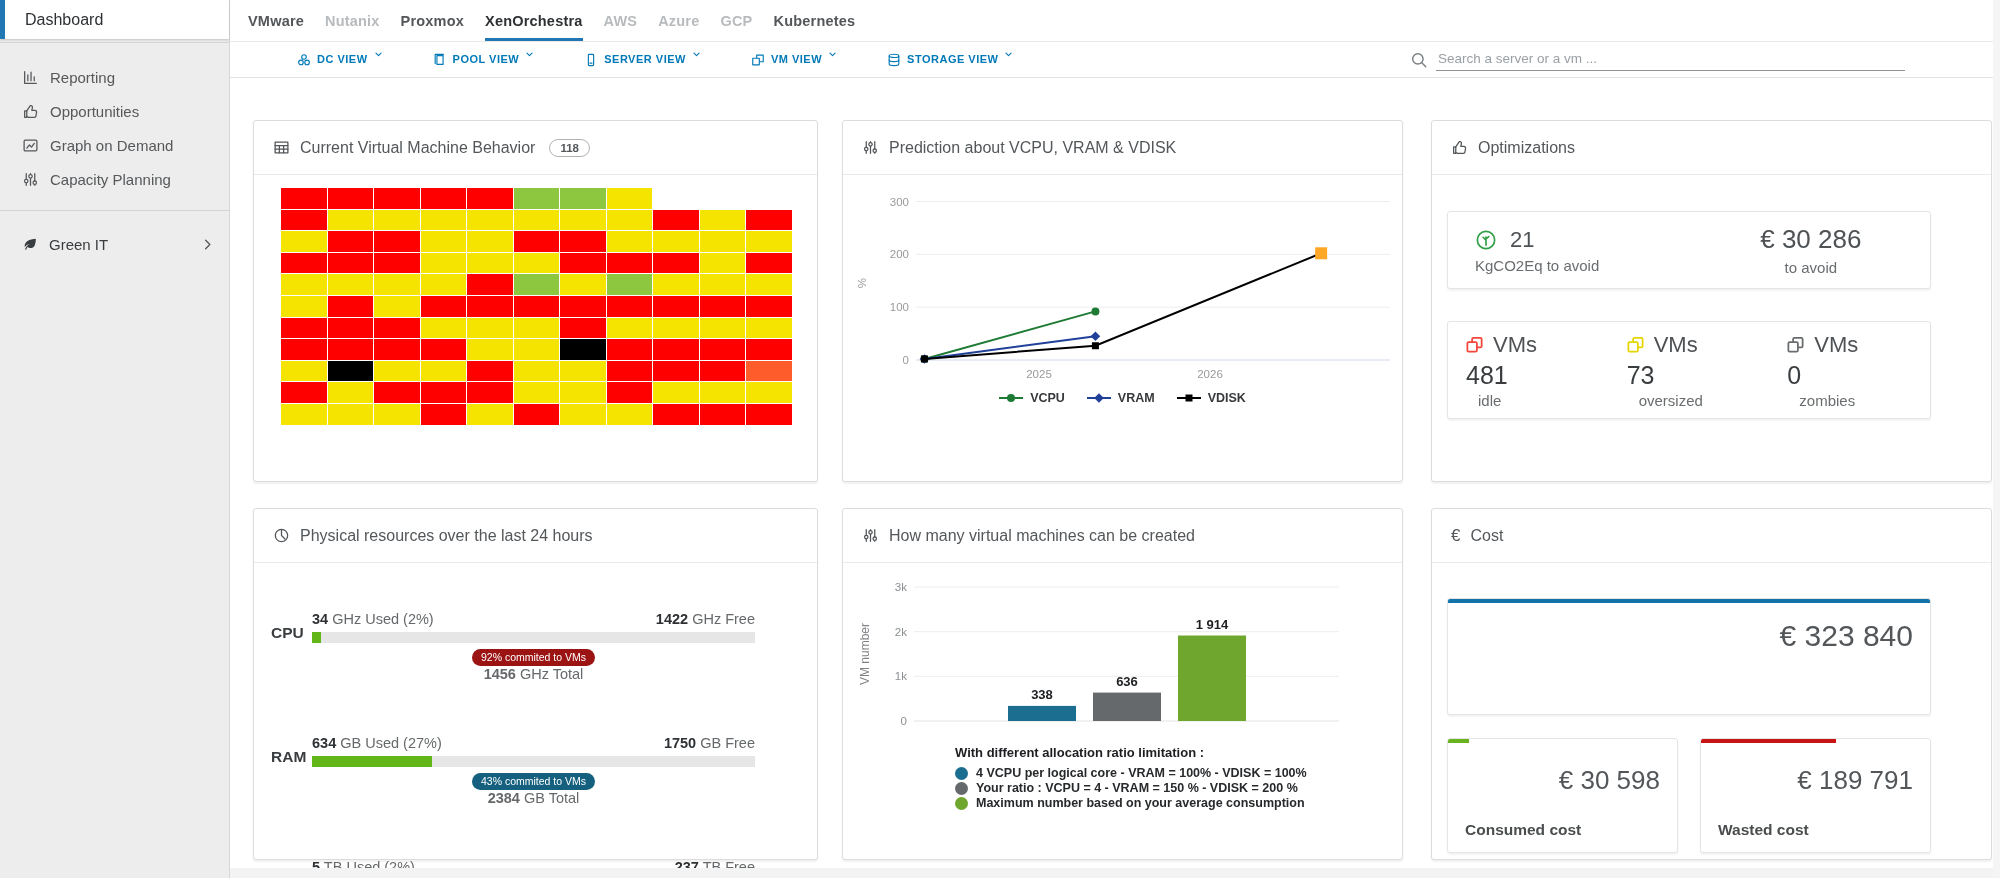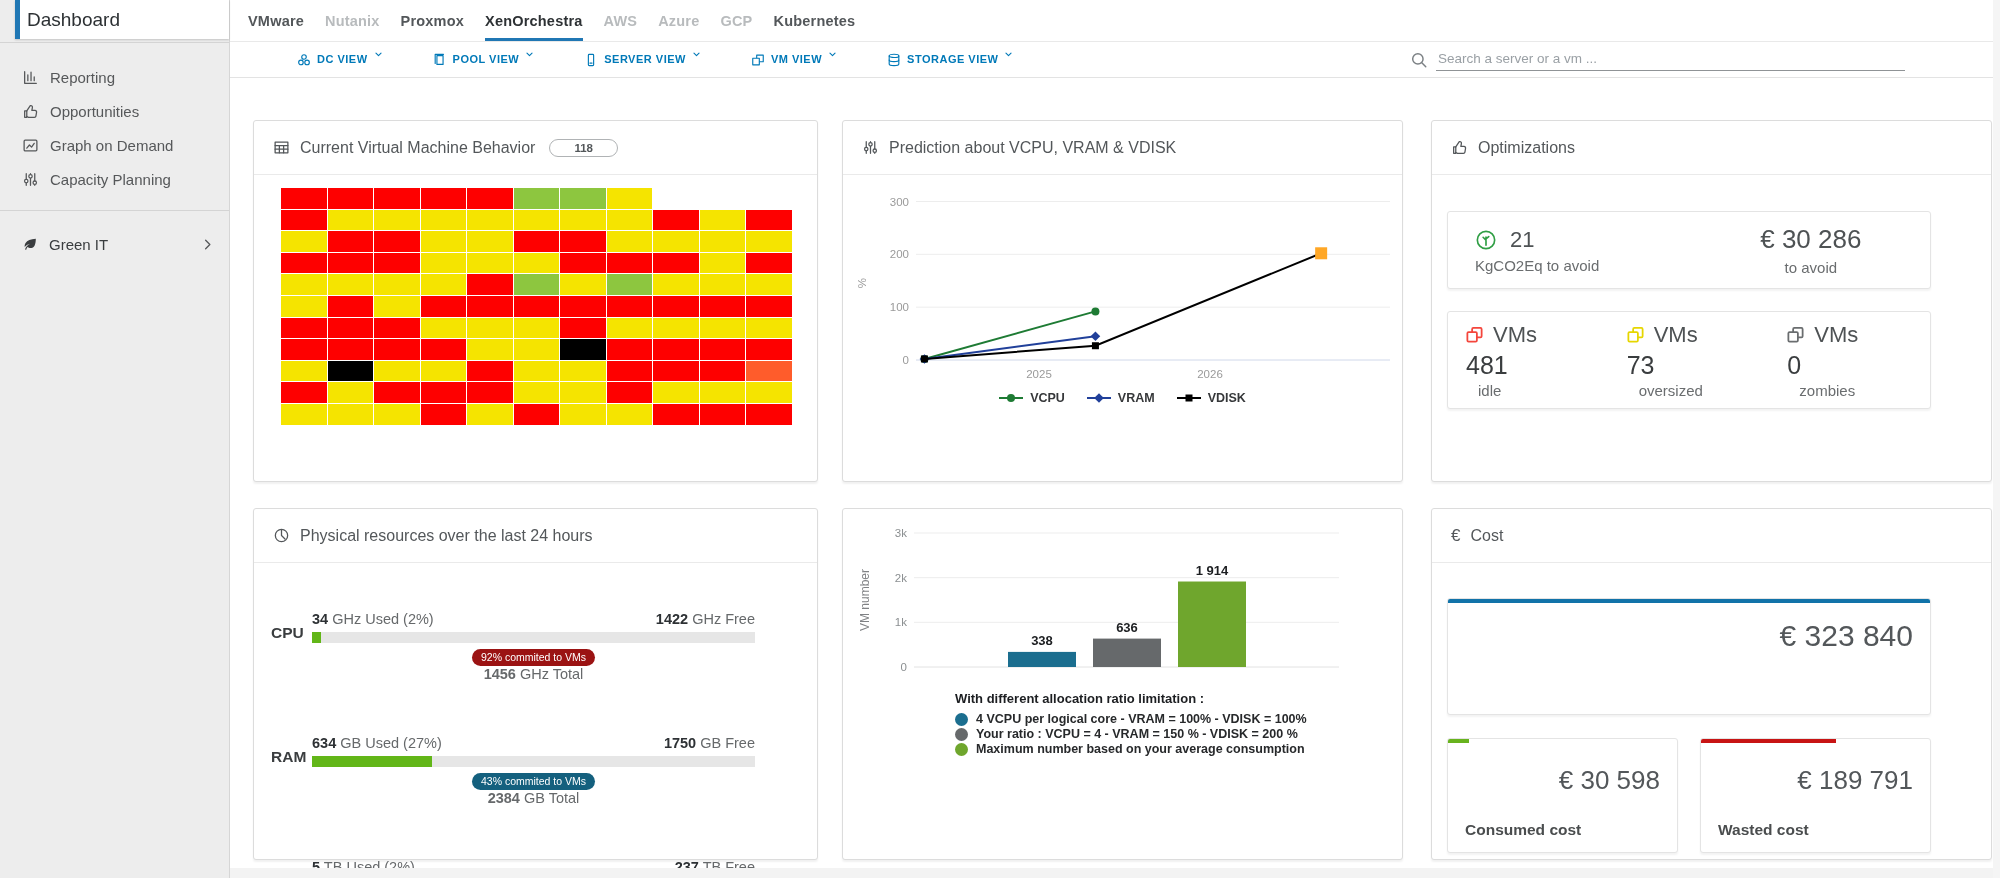--- a/index.html
+++ b/index.html
@@ -1,23 +1,23 @@
 <!DOCTYPE html>
 <html><head>
 <meta charset="utf-8">
 <style>
   html,body{margin:0;padding:0;}
   body{width:2000px;height:878px;position:relative;background:#fff;overflow:hidden;
        font-family:"Liberation Sans",sans-serif;color:#53575a;}
   
   .sidebar{position:absolute;left:0;top:0;width:230px;height:878px;background:#ededed;
            border-right:1px solid #d6d6d6;box-sizing:border-box;z-index:5;}
-  .dash-item{height:39px;background:#fff;display:flex;align-items:center;padding-left:7px;
-             border-left:5px solid #2077b4;font-size:19px;color:#2d3134;
-             box-shadow:0 1px 2px rgba(0,0,0,.18);cursor:pointer;margin-left:15px;}
+  .dash-item{height:39px;background:#fff;display:flex;align-items:center;padding-left:20px;
+             border-left:5px solid #2077b4;font-size:16px;color:#2d3134;
+             box-shadow:0 1px 2px rgba(0,0,0,.18);cursor:pointer;}
   .side-divider{height:1px;background:#d4d4d4;margin-top:3px;}
   .side-nav{margin-top:17px;}
   .side-item{height:34px;display:flex;align-items:center;padding-left:22px;gap:11px;
              color:#56585a;font-size:15px;cursor:pointer;}
   .side-item .ic{flex:none;color:#56585a;}
   .green-row{margin-top:16px;height:34px;display:flex;align-items:center;padding:0 14px 0 22px;
              gap:11px;color:#3a3d3f;font-size:15px;cursor:pointer;}
   .green-chev{margin-left:auto;color:#56585a;}
   
   .main{position:absolute;left:230px;top:0;width:1763px;height:878px;}
@@ -48,21 +48,21 @@
   #card-behavior{left:23px;top:42px;width:565px;height:362px;}
   #card-prediction{left:612px;top:42px;width:561px;height:362px;}
   #card-optimizations{left:1201px;top:42px;width:561px;height:362px;}
   #card-resources{left:23px;top:430px;width:565px;height:352px;}
   #card-vmcreate{left:612px;top:430px;width:561px;height:352px;}
   #card-cost{left:1201px;top:430px;width:561px;height:352px;}
   .card-header{height:54px;display:flex;align-items:center;gap:10px;padding:0 19px;
                border-bottom:1px solid #eaeaea;font-size:16px;color:#53575a;box-sizing:border-box;}
   .card-header .ic{color:#53575a;}
   .badge-pill{border:1px solid #b0b3b5;border-radius:11px;font-size:11.5px;font-weight:bold;
-              color:#53575a;padding:2px 24px;margin-left:4px;}
+              color:#53575a;padding:2px 10px;margin-left:4px;}
   
   .heatmap{margin:13px 0 0 27px;display:grid;grid-template-columns:repeat(11,45.5px);
            grid-auto-rows:20.6px;gap:1px;width:511px;}
   .hm-cell{width:100%;height:100%;}
   .hm-empty{background:transparent;}
   
   .pred-legend{display:flex;justify-content:center;gap:22px;margin-top:4px;}
   .pred-legend .pl-item{display:flex;align-items:center;gap:7px;font-size:12.5px;
                         font-weight:bold;color:#36383a;cursor:pointer;}
   .saturation{margin-top:15px;text-align:center;font-size:14.5px;font-weight:bold;color:#3a3d3f;}
@@ -87,21 +87,21 @@
   
   .opt-wrap{padding:36px 60px 0 15px;}
   .opt-sub{border:1px solid #e4e4e4;border-radius:3px;box-shadow:0 2px 2px rgba(0,0,0,.05);
            box-sizing:border-box;background:#fff;}
   .opt-co2{height:78px;display:flex;align-items:center;}
   .opt-co2-left{flex:1;padding-left:27px;}
   .opt-co2-right{flex:1.1;text-align:center;}
   .opt-topline{display:flex;align-items:center;gap:13px;font-size:22px;color:#4e5254;}
   .opt-sublabel{font-size:15px;color:#6a6d6f;margin-top:4px;}
   .opt-money{font-size:26px;font-weight:300;color:#4e5254;}
-  .opt-vms{margin-top:22px;height:98px;display:flex;align-items:center;}
+  .opt-vms{margin-top:32px;height:98px;display:flex;align-items:center;}
   .vm-col{flex:1;padding-left:17px;}
   .vm-head{display:flex;align-items:center;gap:9px;font-size:22px;color:#4e5254;}
   .vm-count{font-size:25px;color:#3a3d3f;margin:3px 0 2px 1px;}
   .vm-sub{font-size:15px;color:#6a6d6f;margin-left:13px;}
   
   .cost-wrap{padding:35px 60px 0 15px;}
   .cost-sub{position:relative;border:1px solid #e4e4e4;border-radius:3px;background:#fff;
             box-shadow:0 2px 2px rgba(0,0,0,.05);box-sizing:border-box;
             display:flex;flex-direction:column;justify-content:space-between;overflow:hidden;}
   .cost-accent{position:absolute;top:0;left:0;height:4px;}
@@ -607,20 +607,31 @@
               <div class="res-line2">
                 <span class="res-badge" style="background: #15803d;">19% commited to VMs</span>
                 <span><b>242</b> <span class="t">TB Total</span></span>
               </div>
             </div>
           </div>
         </div>
     </div>
 
     <div class="card" id="card-vmcreate">
+      <div class="card-header">
+        <span class="ic" id="vmc-ic">
+            <svg viewBox="0 0 16 16" width="17" height="17" fill="none" stroke="currentColor" stroke-width="1.2" stroke-linecap="round" stroke-linejoin="round">
+              <path d="M4 2.5v11M8 2.5v11M12 2.5v11"></path>
+              <circle cx="4" cy="9.5" r="1.6" fill="#fff"></circle>
+              <circle cx="8" cy="5" r="1.6" fill="#fff"></circle>
+              <circle cx="12" cy="11" r="1.6" fill="#fff"></circle>
+            </svg>
+          </span>
+        <span>How many virtual machines can be created</span>
+      </div>
       <div id="bar-chart">
           <svg viewBox="0 0 559 170" width="559" height="170">
             <line x1="71" x2="496" y1="158" y2="158" stroke="#e2e2e2"></line>
             <text x="64" y="162" text-anchor="end" font-size="11.5" fill="#8b8f91">0</text>
             <line x1="71" x2="496" y1="113.333" y2="113.333" stroke="#ededed"></line>
             <text x="64" y="117.333" text-anchor="end" font-size="11.5" fill="#8b8f91">1k</text>
             <line x1="71" x2="496" y1="68.666" y2="68.666" stroke="#ededed"></line>
             <text x="64" y="72.666" text-anchor="end" font-size="11.5" fill="#8b8f91">2k</text>
             <line x1="71" x2="496" y1="23.998999999999995" y2="23.998999999999995" stroke="#ededed"></line>
             <text x="64" y="27.998999999999995" text-anchor="end" font-size="11.5" fill="#8b8f91">3k</text>

